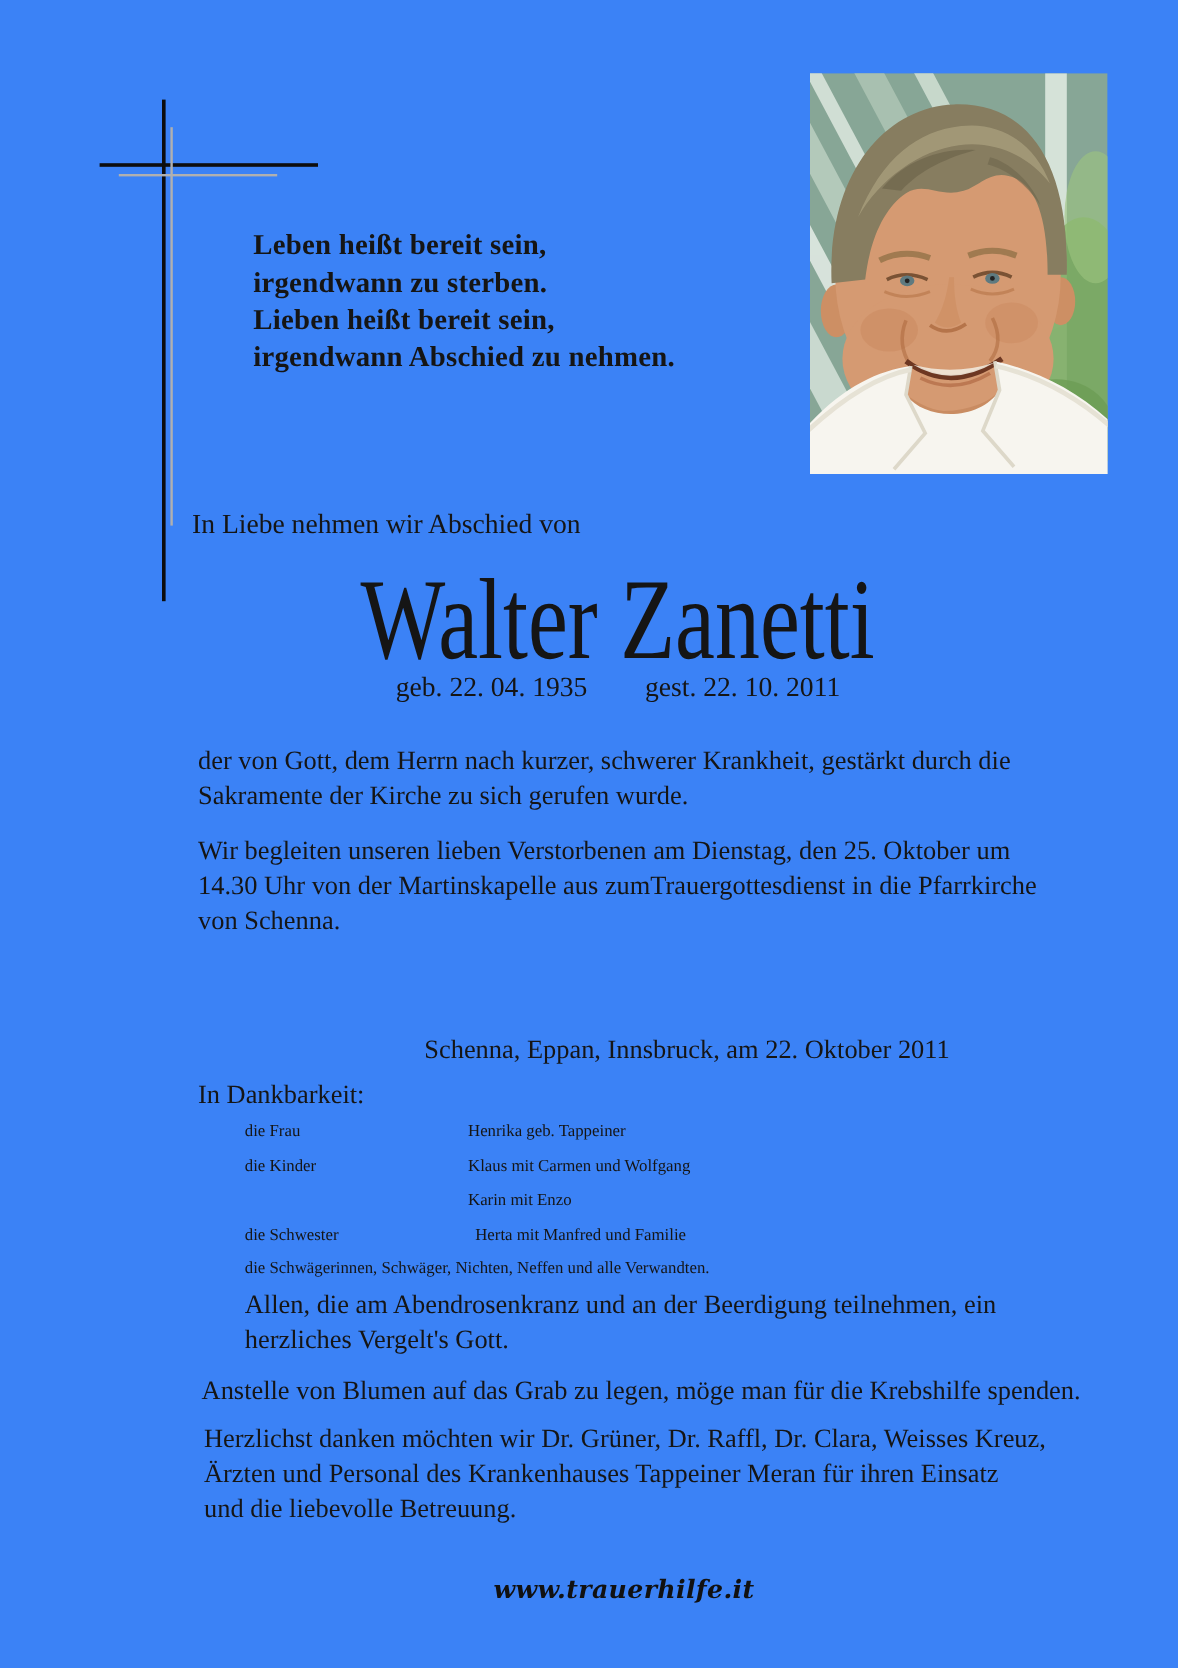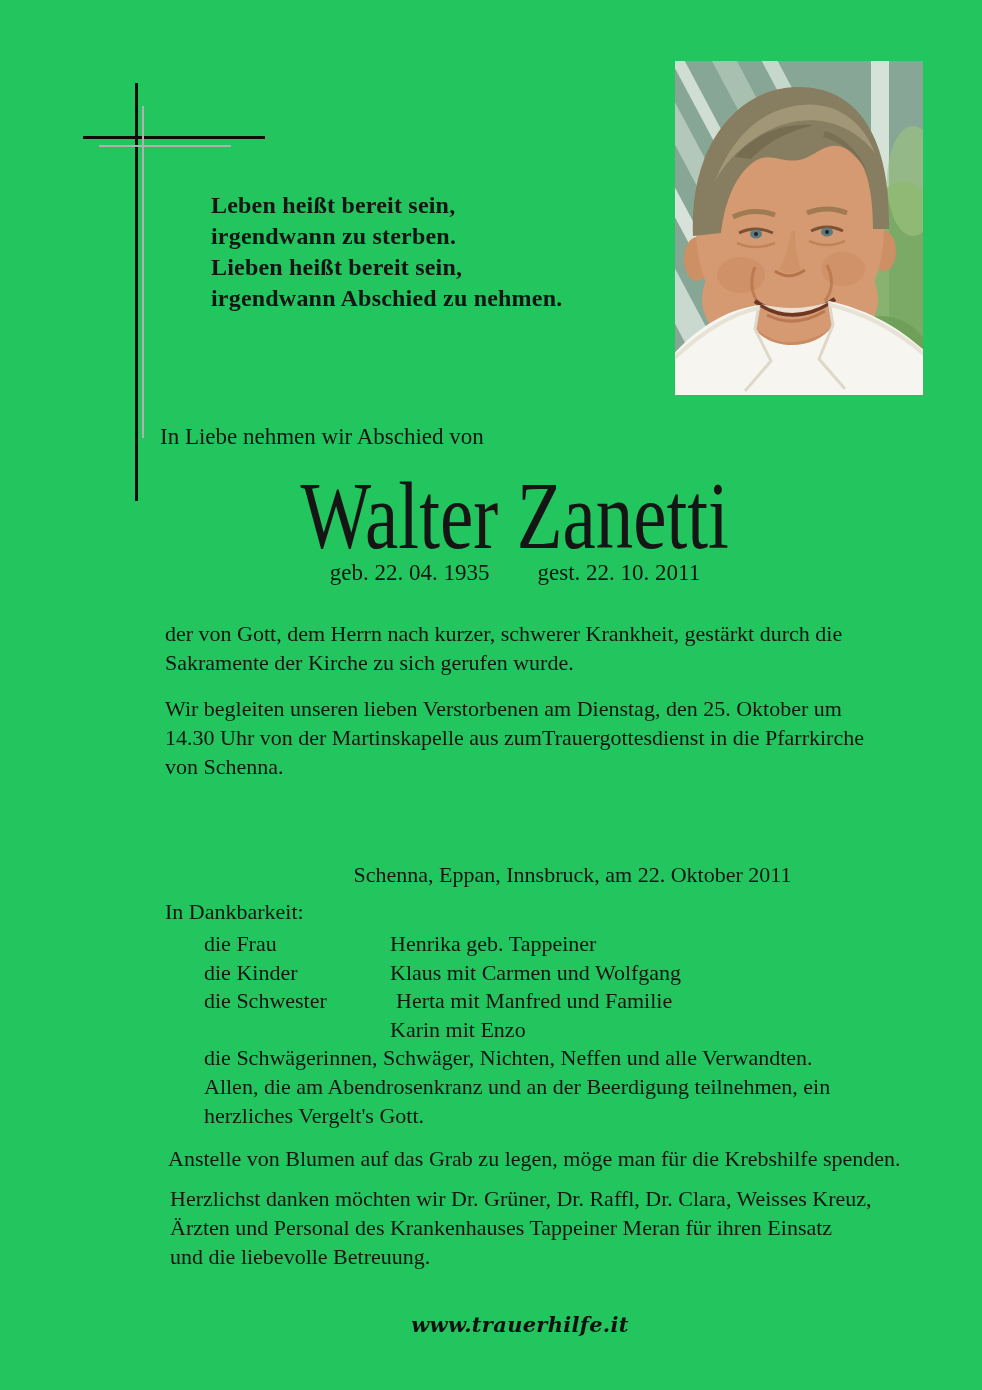--- a/index.html
+++ b/index.html
@@ -1,20 +1,20 @@
 <!DOCTYPE html>
 <html><head>
 <meta charset="utf-8">
 <style>
   html,body{margin:0;padding:0;background:#9a9a9a;}
   .page{
     position:relative;
     width:982px;height:1390px;
     margin:0 auto;
-    background:#22c55e;
+    background:#3b82f6;
     font-family:"Liberation Serif", serif;
     color:#151515;
     overflow:hidden;
   }
   
   .cross span{position:absolute;display:block;}
   .cv-black{left:135px;top:83px;width:3px;height:418px;background:#0d0d0d;}
   .ch-black{left:83px;top:136px;width:182px;height:3px;background:#0d0d0d;}
   .cv-gray{left:142px;top:106px;width:2px;height:332px;background:#b0b0b0;}
   .ch-gray{left:99px;top:145px;width:132px;height:2px;background:#b0b0b0;}
@@ -28,21 +28,21 @@
   .name{display:inline-block;font-size:96px;line-height:1.0;white-space:nowrap;transform:scaleX(.78);transform-origin:50% 50%;}
   .dates{position:absolute;left:125px;top:560px;width:780px;text-align:center;font-size:23px;}
   .dates .born{margin-right:48px;}
 
   .para{position:absolute;left:165px;width:815px;font-size:22px;line-height:29px;}
   .p1{top:619px;}
   .p2{top:694px;}
   .p3{top:794px;}
   .p4{top:860px;text-align:center;}
   .p5{top:897px;}
-  .family{position:absolute;left:165px;top:930px;width:815px;font-size:22px;line-height:28.5px;}
+  .family{position:absolute;left:165px;top:930px;width:815px;font-size:14px;line-height:28.5px;}
   .frow{display:flex;padding-left:39px;}
   .flabel{width:186px;flex:0 0 186px;}
   .fvalue{flex:1;}
   .fvalue.indent{padding-left:6px;}
   .ffooter{padding-left:39px;font-family:Liberation Serif, serif;}
   .c1{top:1072px;left:168px;margin-left:36px;}
   .c2{top:1144px;left:168px;}
   .c3{top:1184px;left:170px;}
 
   .print-footer{position:absolute;left:60px;top:1310px;width:920px;text-align:center;
@@ -172,26 +172,26 @@
   <div class="family">
     <div class="frow">
       <span class="flabel">die Frau</span>
       <span class="fvalue">Henrika geb. Tappeiner</span>
     </div>
     <div class="frow">
       <span class="flabel">die Kinder</span>
       <span class="fvalue">Klaus mit Carmen und Wolfgang</span>
     </div>
     <div class="frow">
+      <span class="flabel"></span>
+      <span class="fvalue">Karin mit Enzo</span>
+    </div>
+    <div class="frow">
       <span class="flabel">die Schwester</span>
       <span class="fvalue indent">Herta mit Manfred und Familie</span>
-    </div>
-    <div class="frow">
-      <span class="flabel"></span>
-      <span class="fvalue">Karin mit Enzo</span>
     </div>
     <div class="ffooter">die Schwägerinnen, Schwäger, Nichten, Neffen und alle Verwandten.</div>
   </div>
 
   <div class="para c1">
     <div>Allen, die am Abendrosenkranz und an der Beerdigung teilnehmen, ein</div>
     <div>herzliches Vergelt's Gott.</div>
   </div>
 
   <div class="para c2">Anstelle von Blumen auf das Grab zu legen, möge man für die Krebshilfe spenden.</div>

